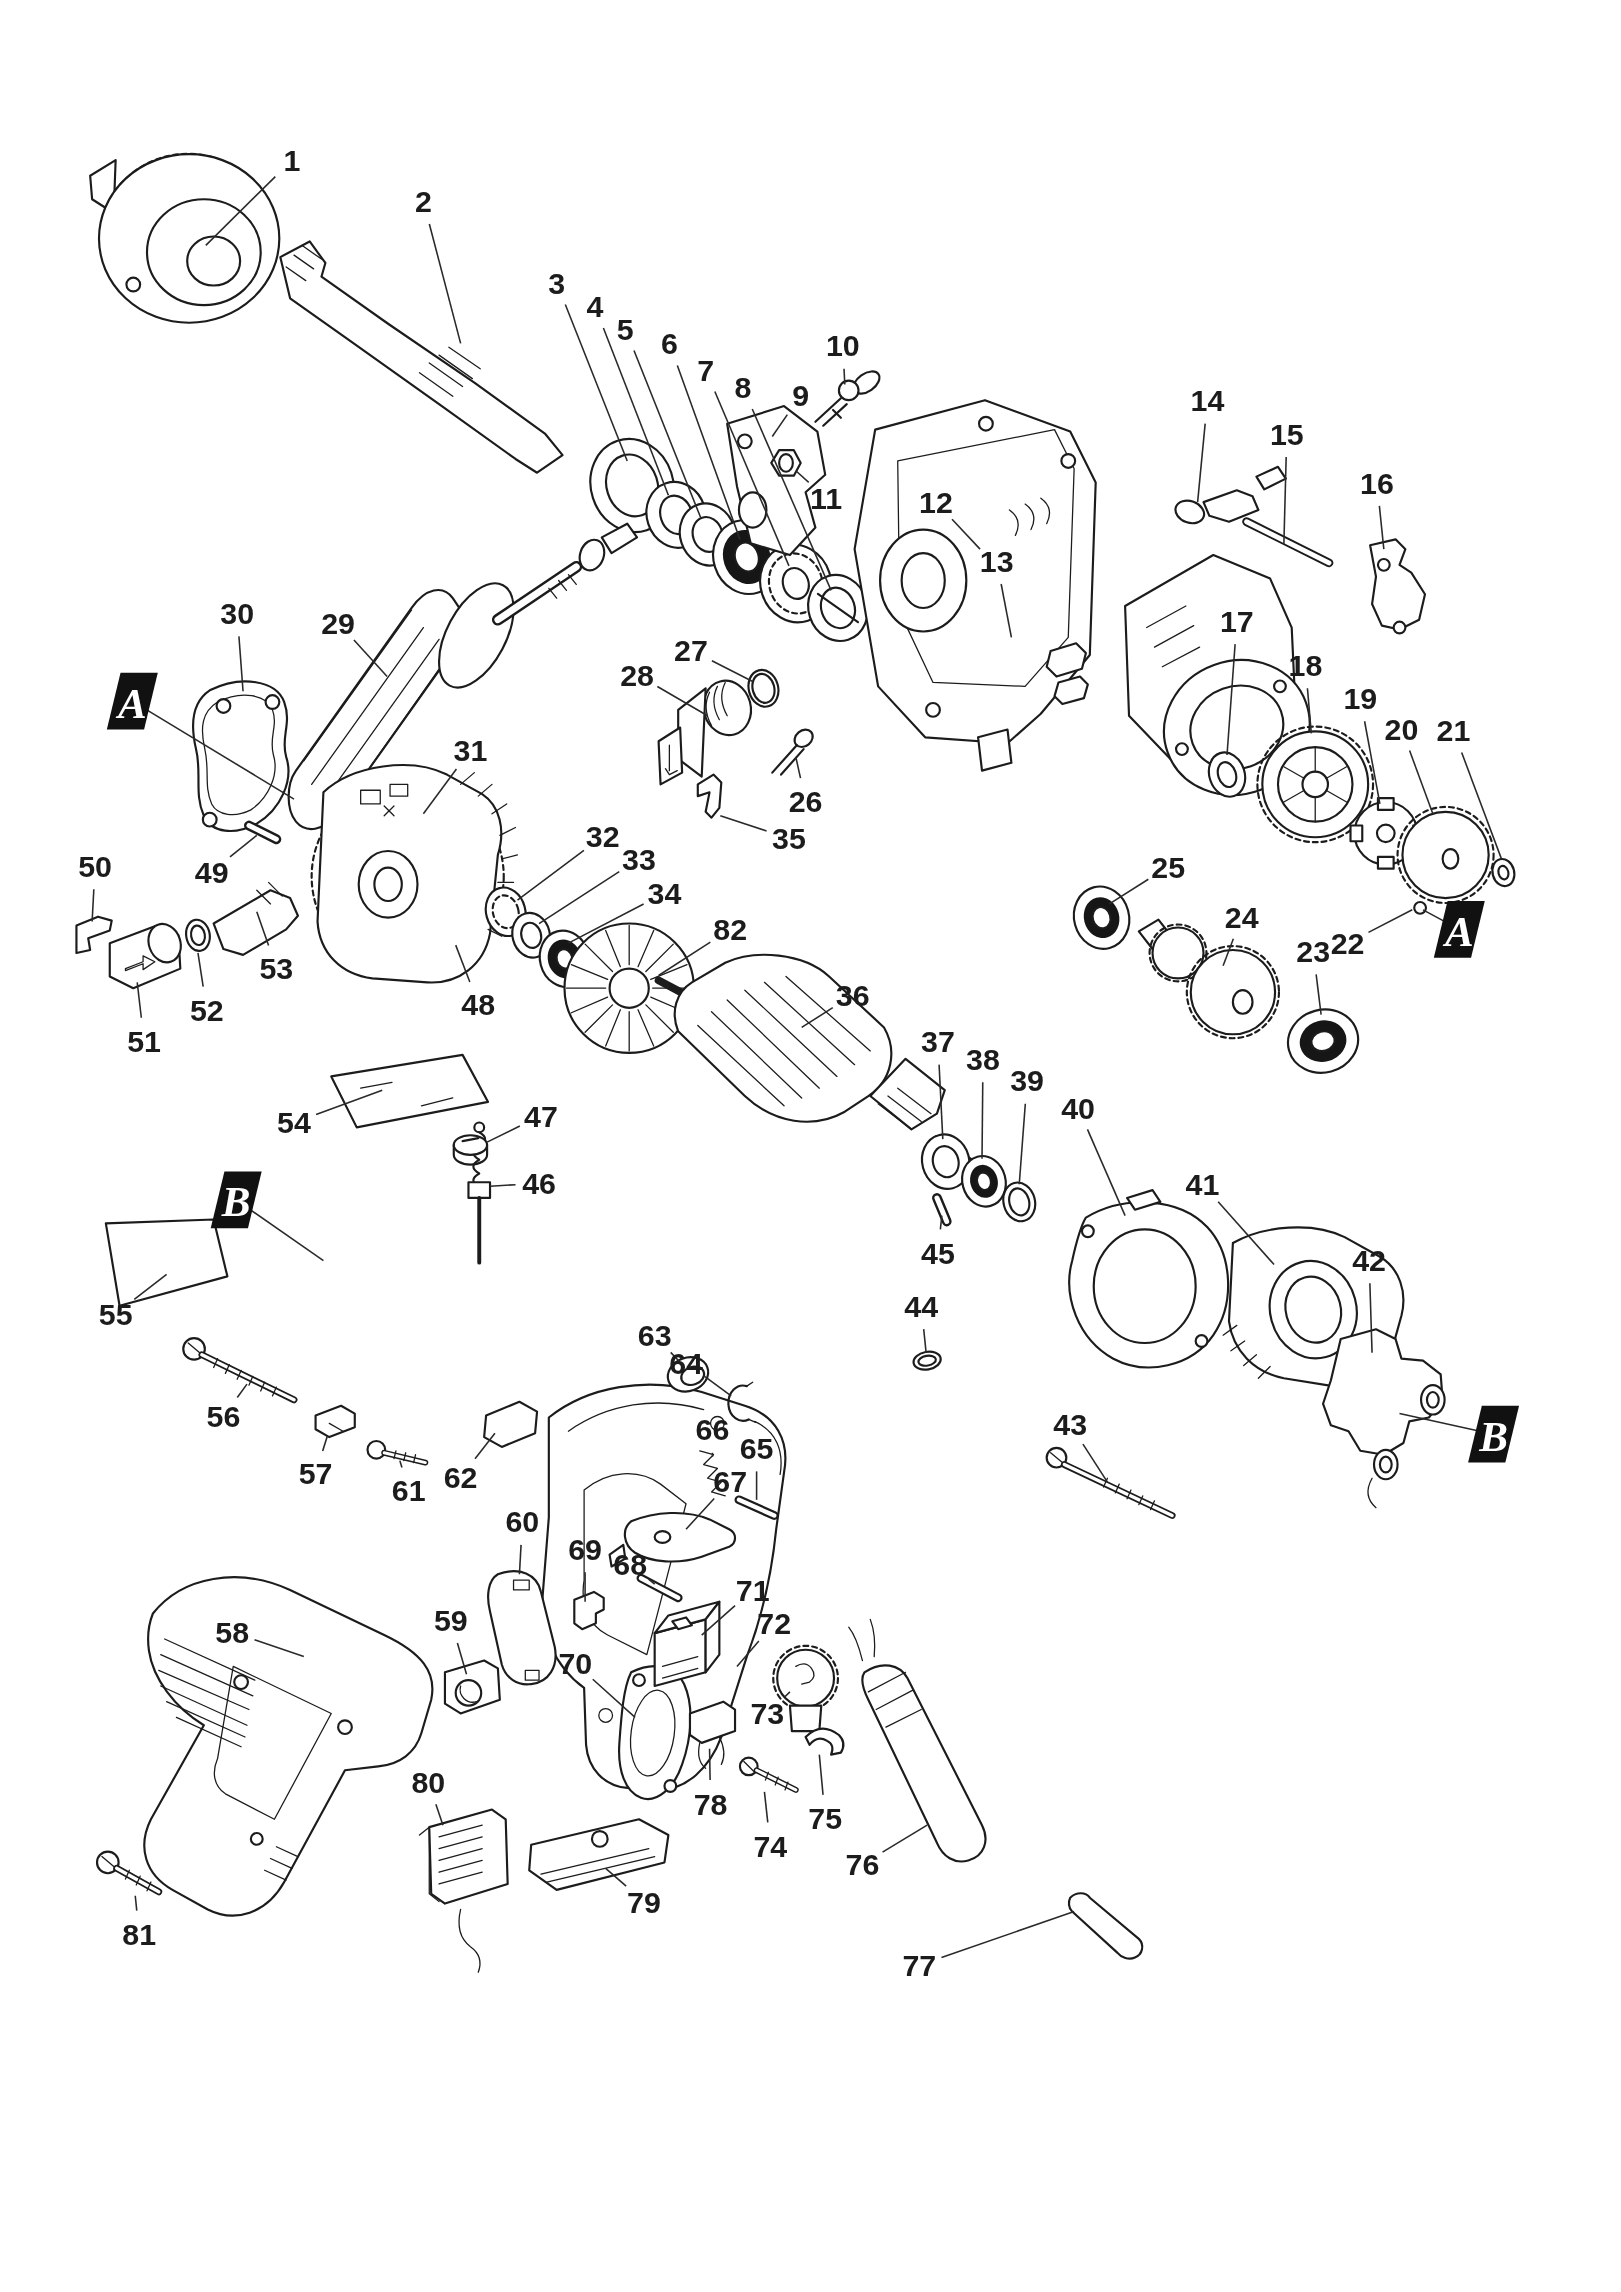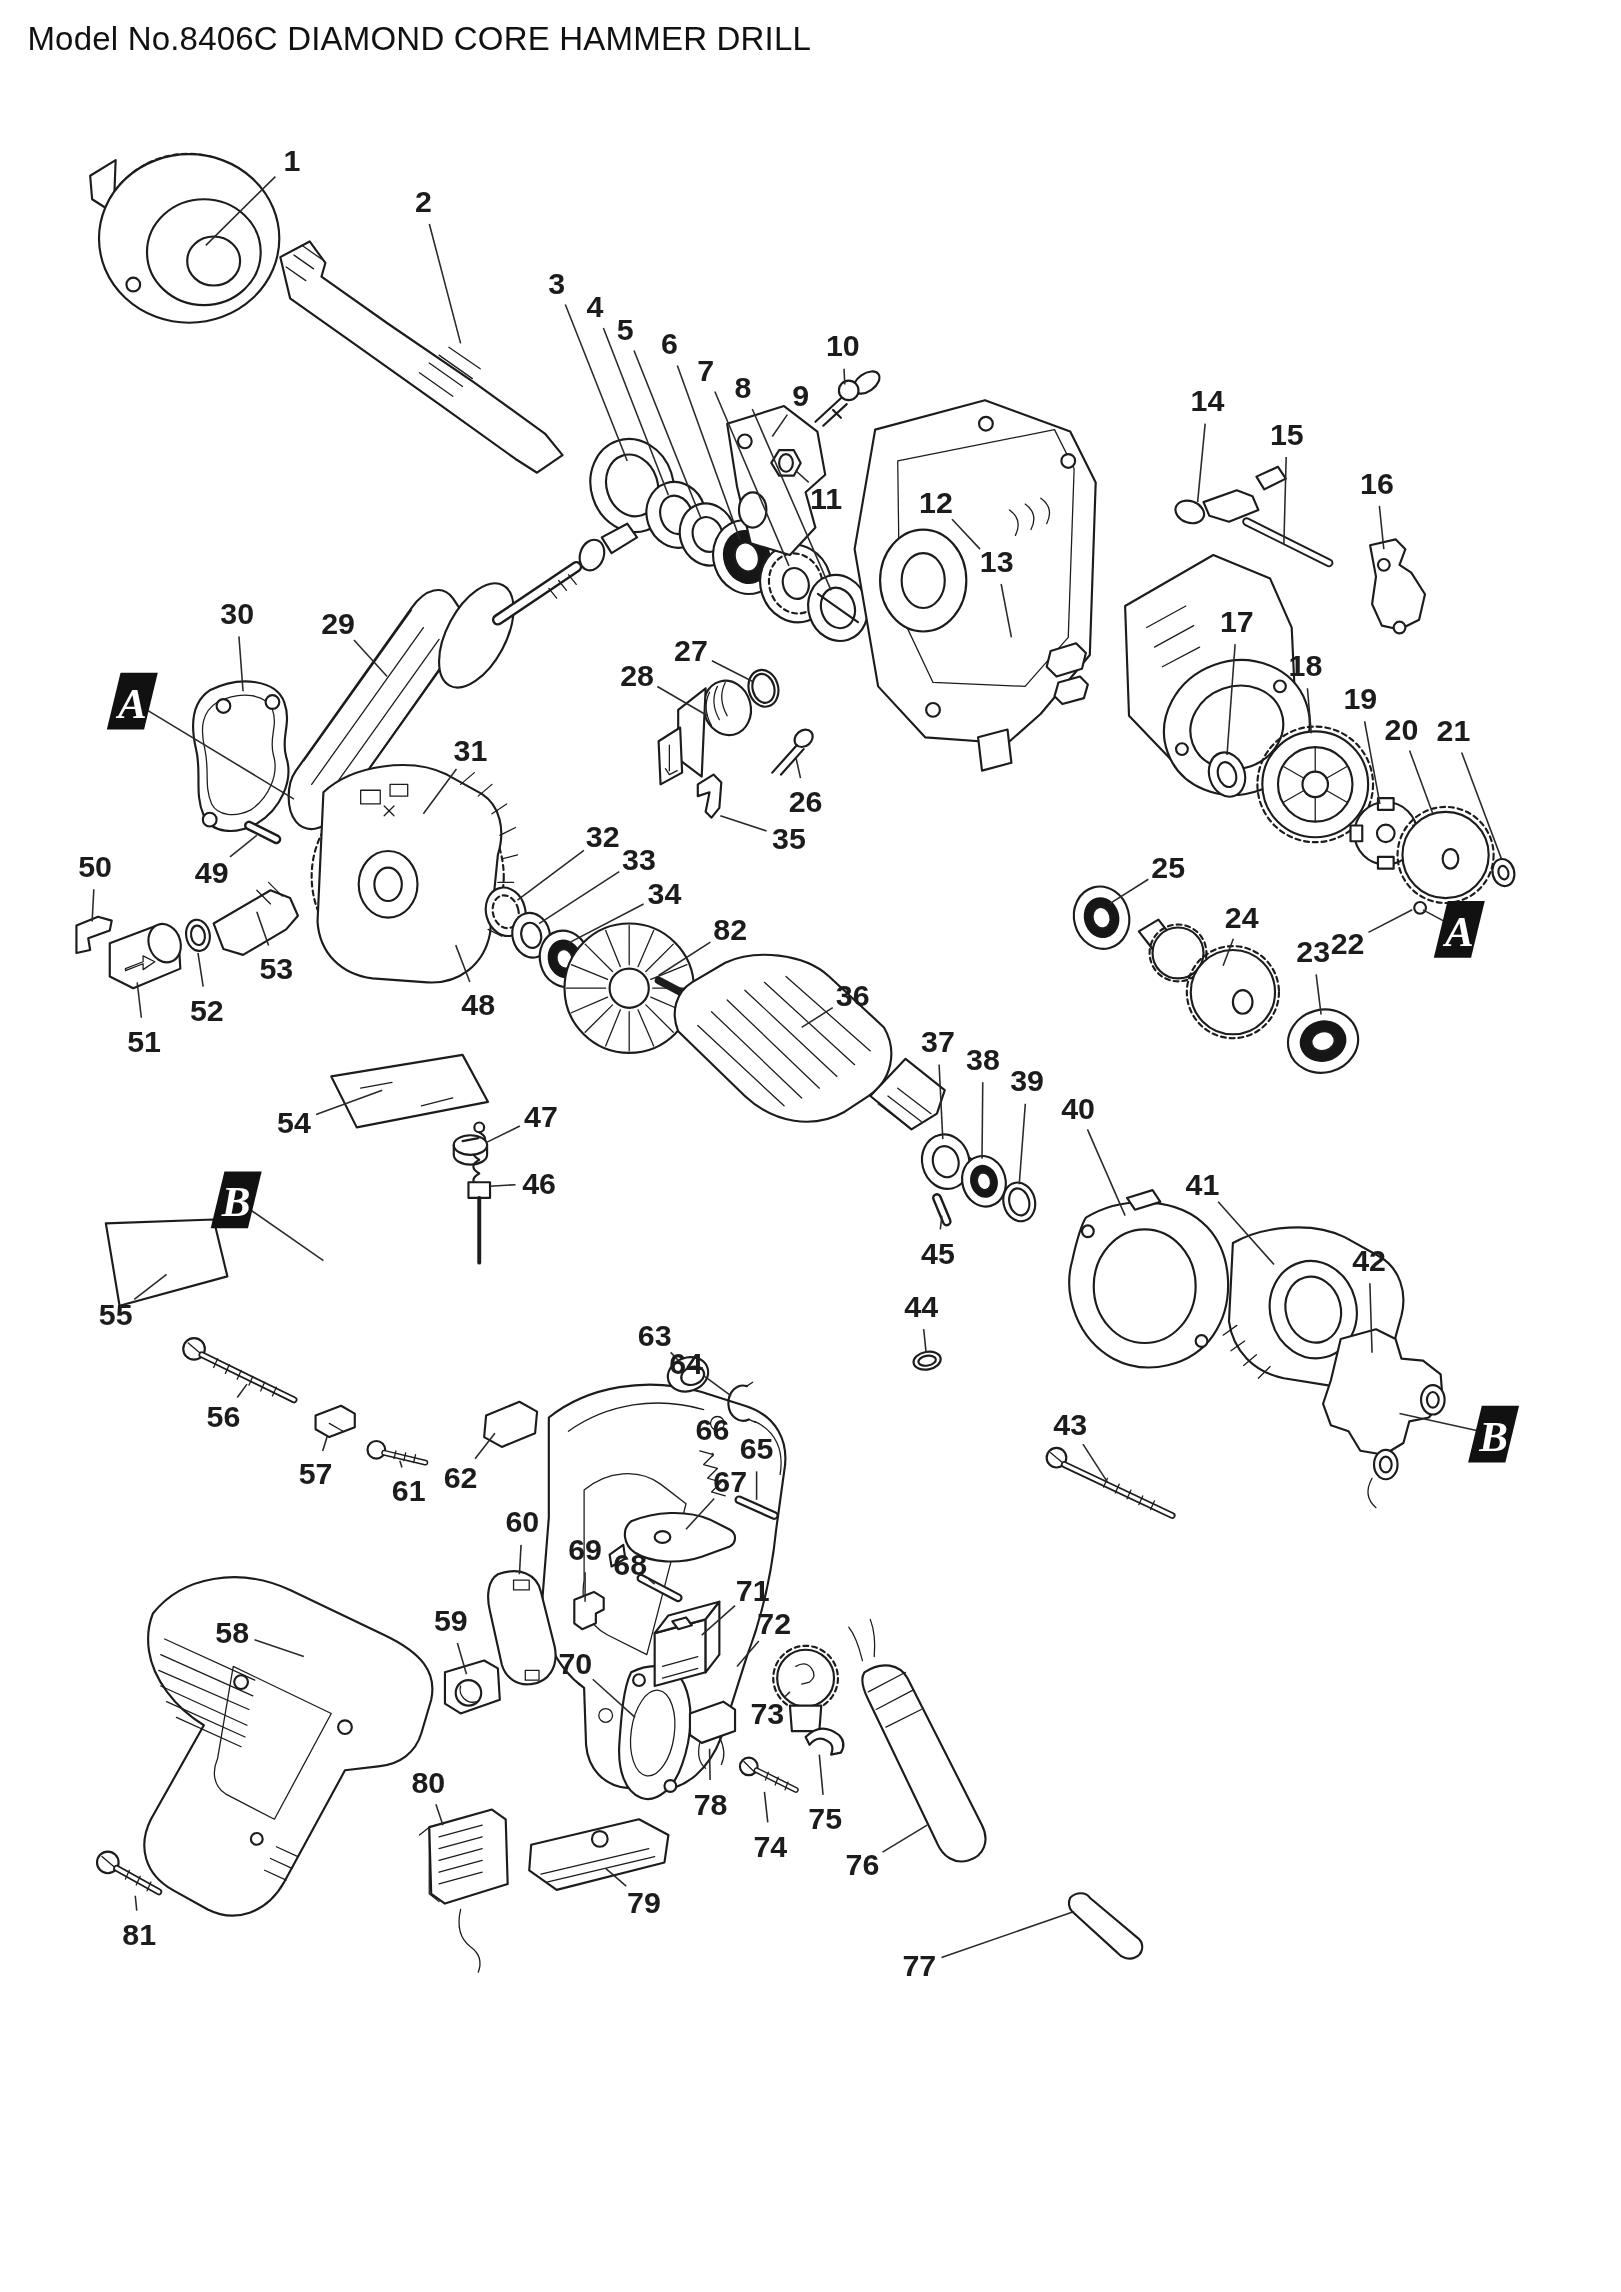--- a/index.html
+++ b/index.html
@@ -15,21 +15,20 @@
   .d{stroke-dasharray:5 4;}
   .thin{stroke-width:1.3;}
   .leader{stroke:#2a2a2a;stroke-width:1.6;}
   .plabel{font-family:"Liberation Sans",sans-serif;font-size:31px;font-weight:600;fill:#1c1c1c;}
   .mletter{font-family:"Liberation Serif",serif;font-size:44px;font-weight:700;font-style:italic;fill:#fff;}
 </style>
 </head>
 <body>
 
 <div class="page">
-  <div class="title">Model No.8406C DIAMOND CORE HAMMER DRILL</div>
 
   <svg class="art" width="1621" height="2293" viewBox="0 0 1654 2339">
 
     <g>
       <path class="f" d="M118 163 l-26 16 2 24 22 14 z"></path>
       <ellipse class="f" cx="193" cy="243" rx="92" ry="86"></ellipse>
       <path class="d thin" d="M112 202 a92 92 0 0 1 112 -40"></path>
       <ellipse class="f" cx="208" cy="257" rx="58" ry="54"></ellipse>
       <ellipse class="f" cx="218" cy="266" rx="27" ry="25"></ellipse>
       <circle class="f" cx="136" cy="290" r="7"></circle>

